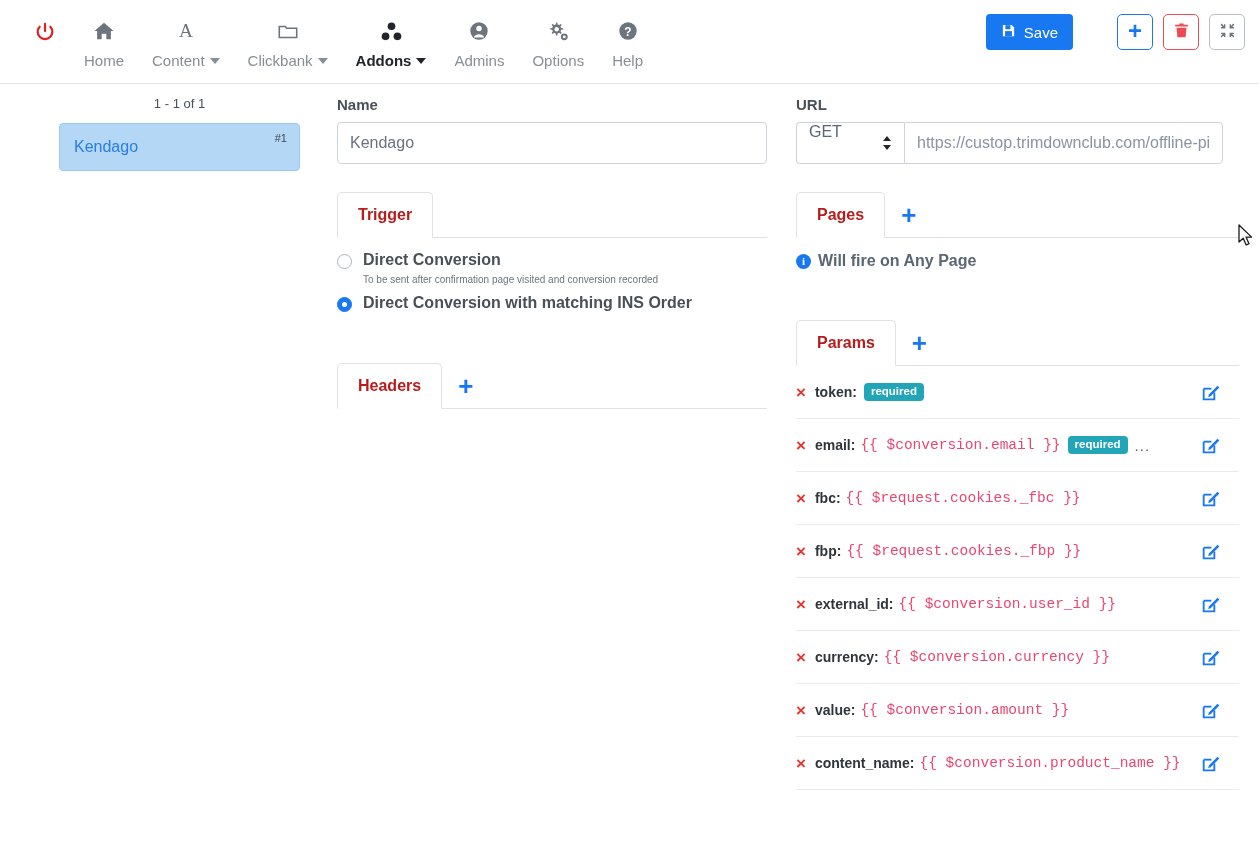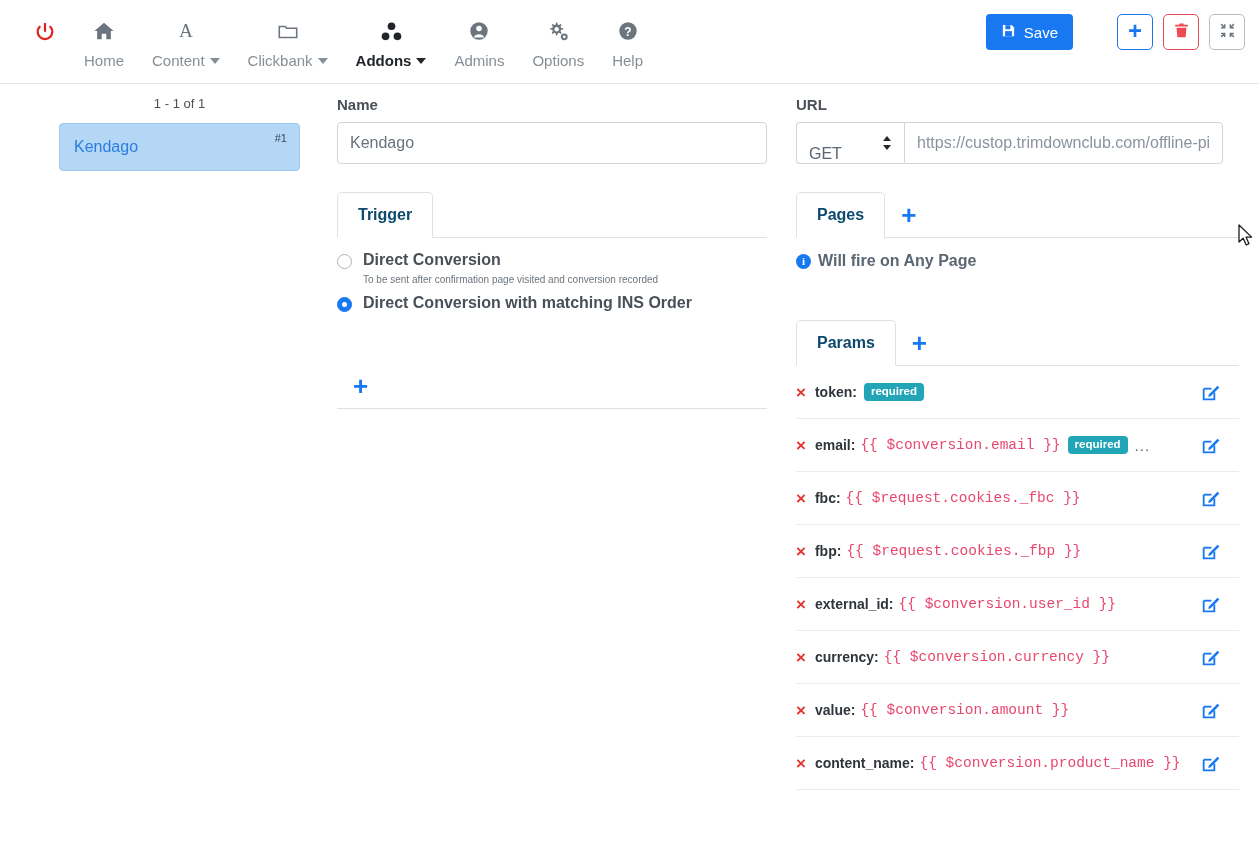--- a/index.html
+++ b/index.html
@@ -159,21 +159,21 @@
     height: 42px;
     border: 1px solid #ced4da;
     border-right: none;
     border-radius: 4px 0 0 4px;
     padding: 0 12px;
     font-size: 16px;
     color: #5a6673;
     background: #fff;
     font-family: "Liberation Sans", sans-serif;
     position: relative;
-    display: flex; align-items: flex-end;
+    display: flex; align-items: flex-start;
     cursor: pointer;
   }
   .url-select .sel-arrows {
     position: absolute; right: 12px; top: 50%;
     transform: translateY(-50%);
     font-size: 11px; color: #2b2f33; line-height: 1.0;
     display: flex; flex-direction: column; align-items: center;
   }
   .url-input {
     flex: 1;
@@ -199,21 +199,21 @@
   }
   .tab {
     border: 1px solid #dee2e6;
     border-bottom: 1px solid #fff;
     border-radius: 5px 5px 0 0;
     background: #fff;
     height: 46px;
     padding: 0 20px;
     display: flex; align-items: center;
     font-size: 16px; font-weight: bold;
-    color: #0c4a6e;
+    color: #b91c1c;
     margin-bottom: -1px;
     cursor: pointer;
   }
   .tab-add {
     padding: 0 16px;
     height: 44px;
     display: flex; align-items: center;
     color: #1778f2;
     font-size: 26px;
     font-weight: bold;
@@ -481,20 +481,21 @@
 
         <div class="radio-row" style="margin-top:6px">
           <span class="radio checked"></span>
           <span class="radio-title">Direct Conversion with matching INS Order</span>
         </div>
       </div>
     </div>
 
     <div class="tabs-wrap" style="margin-top:50px">
       <div class="tabs">
+        <div class="tab">Headers</div>
         <div class="tab-add">+</div>
       </div>
       <div></div>
     </div>
   </div>
 
   <div class="right-col">
     <div class="field-row" style="padding-right:36px">
       <label class="field-label">URL</label>
       <div class="url-group">

